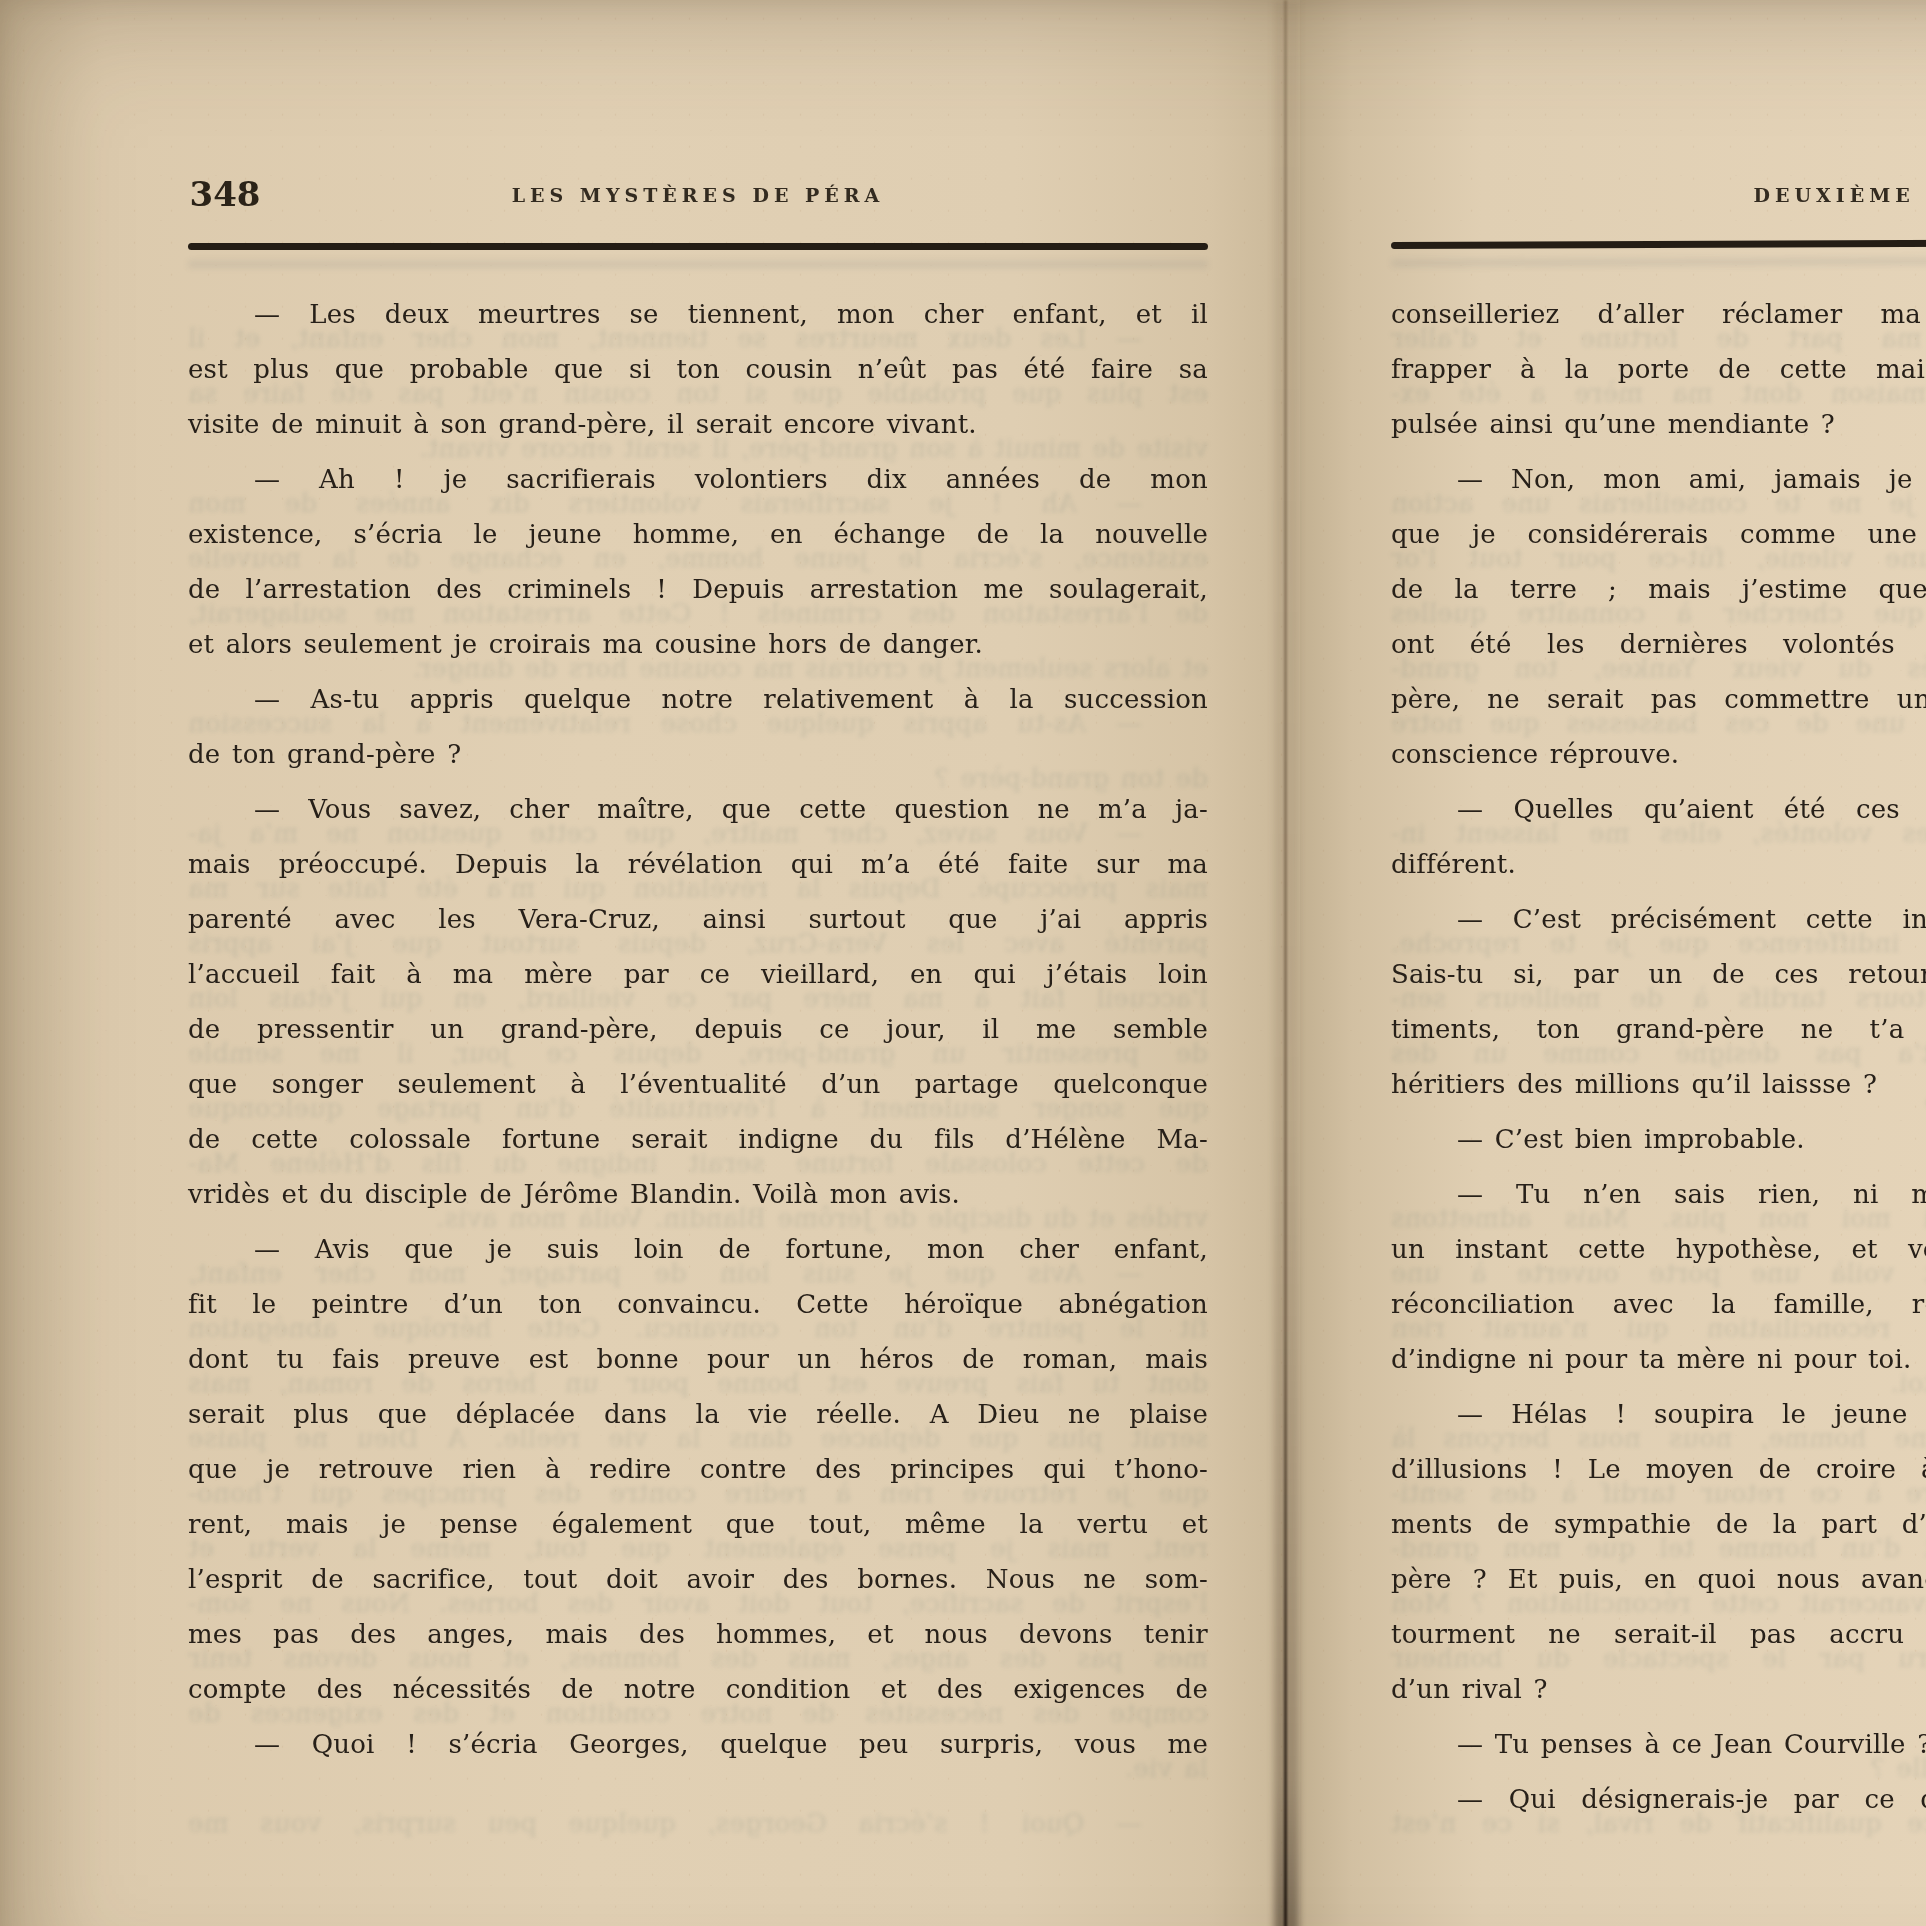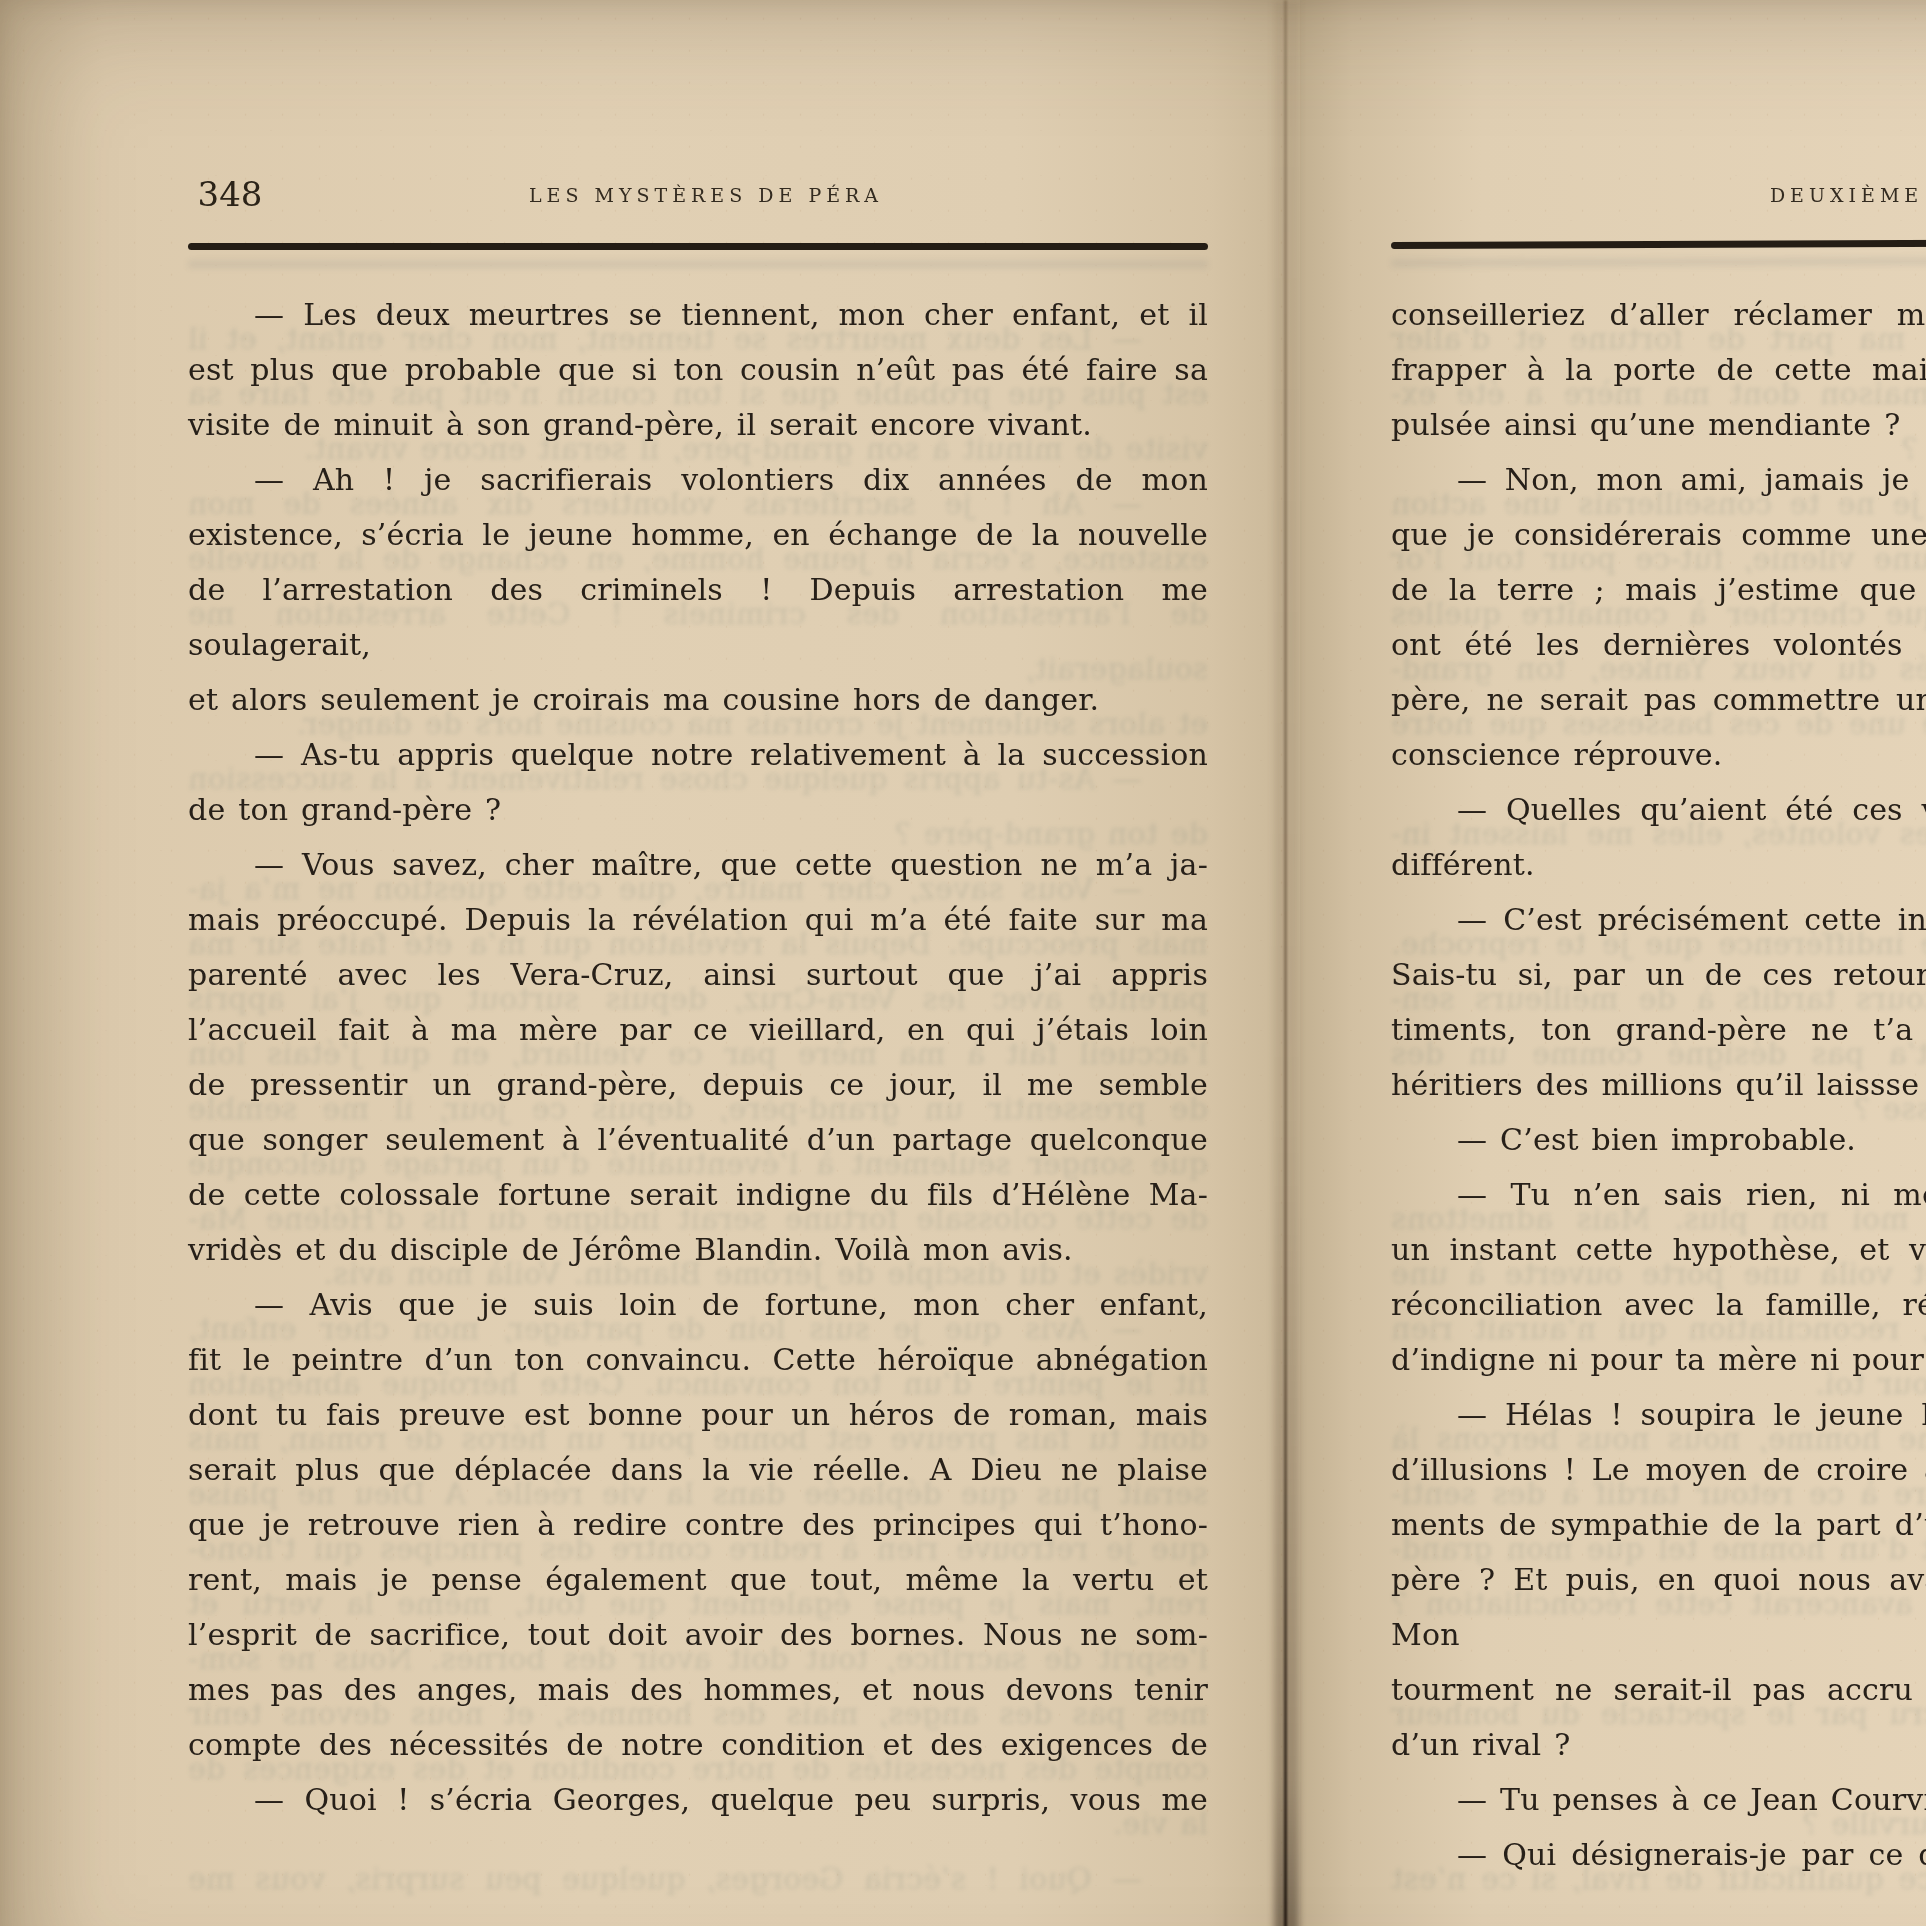--- a/index.html
+++ b/index.html
@@ -28,38 +28,38 @@
     content: ""; position: absolute; inset: 0; pointer-events: none;
     background-image:
       radial-gradient(rgba(150,104,58,0.09) 0.8px, rgba(150,104,58,0) 1.2px),
       radial-gradient(rgba(120,86,48,0.07) 0.6px, rgba(120,86,48,0) 1px);
     background-size: 37px 32px, 55px 45px;
     background-position: 5px 2.7px, 23.5px 18px;
   }
   .content { position: absolute; top: 0; bottom: 0; left: 188px; width: 1020px; }
   .page-right .content { left: 91px; }
 
-  .running-head { position: absolute; top: 175px; left: 8px; width: 100%; height: 46px; }
+  .running-head { position: absolute; top: 175px; left: 0; width: 100%; height: 46px; font-weight: bold; }
   .pagenum { position: absolute; top: 0; font-size: 34px; line-height: 39px; color: #2b2318; }
   .pagenum-left { left: 1.5px; }
   .head-title {
     position: absolute; left: 0; right: 0; top: 5.4px;
     text-align: center; font-size: 19px; line-height: 31px;
     letter-spacing: 5px; color: #332b20; white-space: nowrap;
   }
   .rule {
     position: absolute; left: 0; width: 100%; top: 243px; height: 6.5px;
     background: #241d15; border-radius: 3.5px;
     box-shadow: 0 17.7px 6.2px rgba(112,124,118,0.15);
   }
   .page-right .rule { top: 240px; transform: rotate(-0.22deg); }
 
   .bodytext, .ghost {
     position: absolute; left: 0; width: 100%;
-    font-size: 30px; line-height: 55px; letter-spacing: 0.2px;
+    font-size: 26px; line-height: 55px; letter-spacing: 0.2px;
   }
   .bodytext { top: 287px; }
   .ghost {
     top: 311px;
     transform: scaleX(-1);
     filter: blur(1.9px);
     color: rgba(104,120,110,0.34);
     opacity: 0.55;
     pointer-events: none;
   }

